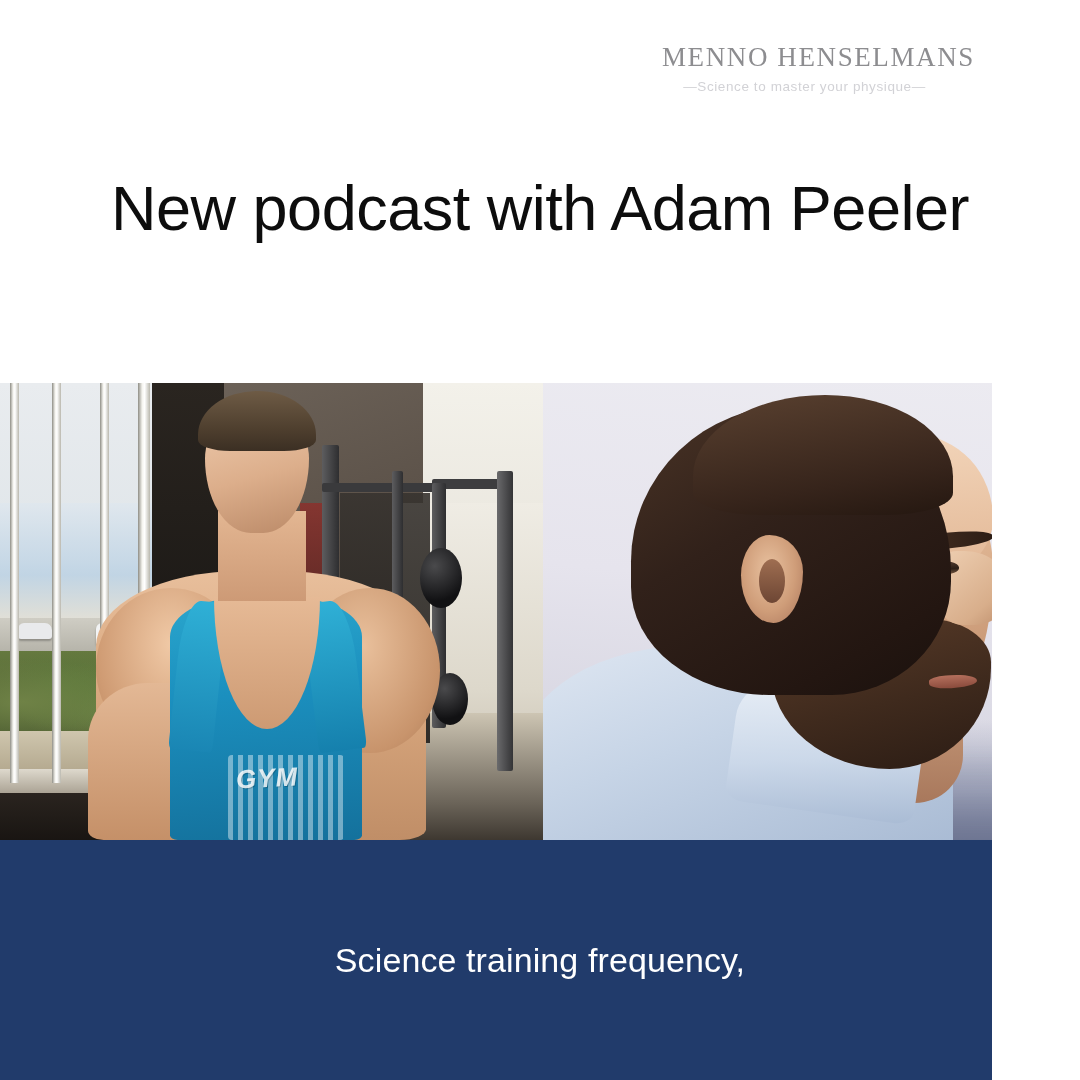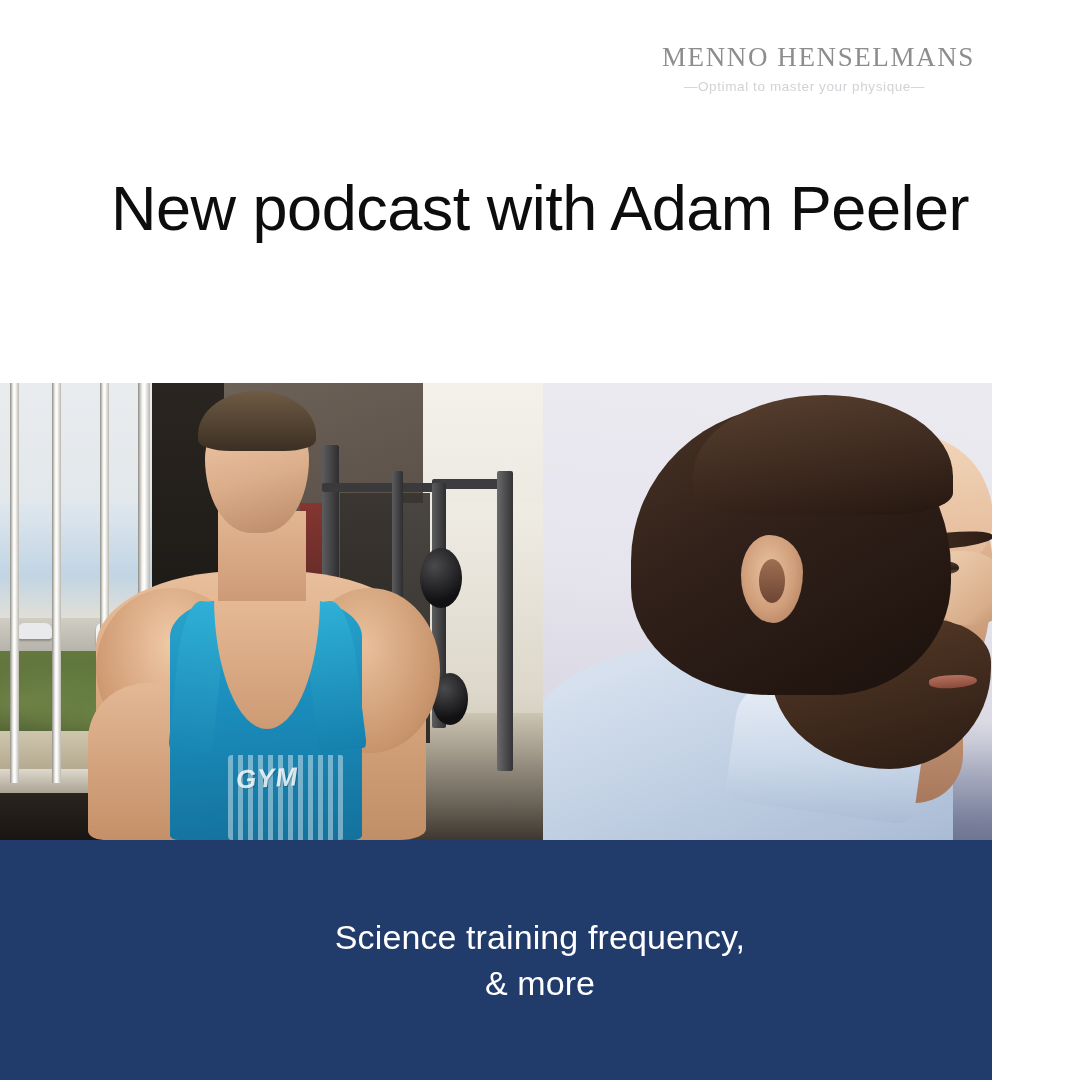--- a/index.html
+++ b/index.html
@@ -441,21 +441,21 @@
   }
   .caption-line { display: block; white-space: nowrap; }
 </style>
 </head>
 <body>
 
 <div class="poster">
 
   <div class="brand">
     <span class="brand-name">MENNO HENSELMANS</span>
-    <span class="brand-tagline">—Optimal to master your physique—</span>
+    <span class="brand-tagline">—Science to master your physique—</span>
   </div>
 
   <div class="title">New podcast with Adam Peeler</div>
 
   <div class="photos">
 
     <div class="photo photo-left">
       <div class="gym">
         <div class="gym-wall"></div>
         <div class="gym-win-right"></div>
@@ -524,17 +524,16 @@
         <div class="p-ear"></div>
         <div class="p-ear-inner"></div>
       </div>
     </div>
 
   </div>
 
   <div class="footer">
     <div class="caption">
       <span class="caption-line">Science training frequency,</span>
-      <span class="caption-line">&amp; more</span>
     </div>
   </div>
 
 </div>
 
 </body></html>

